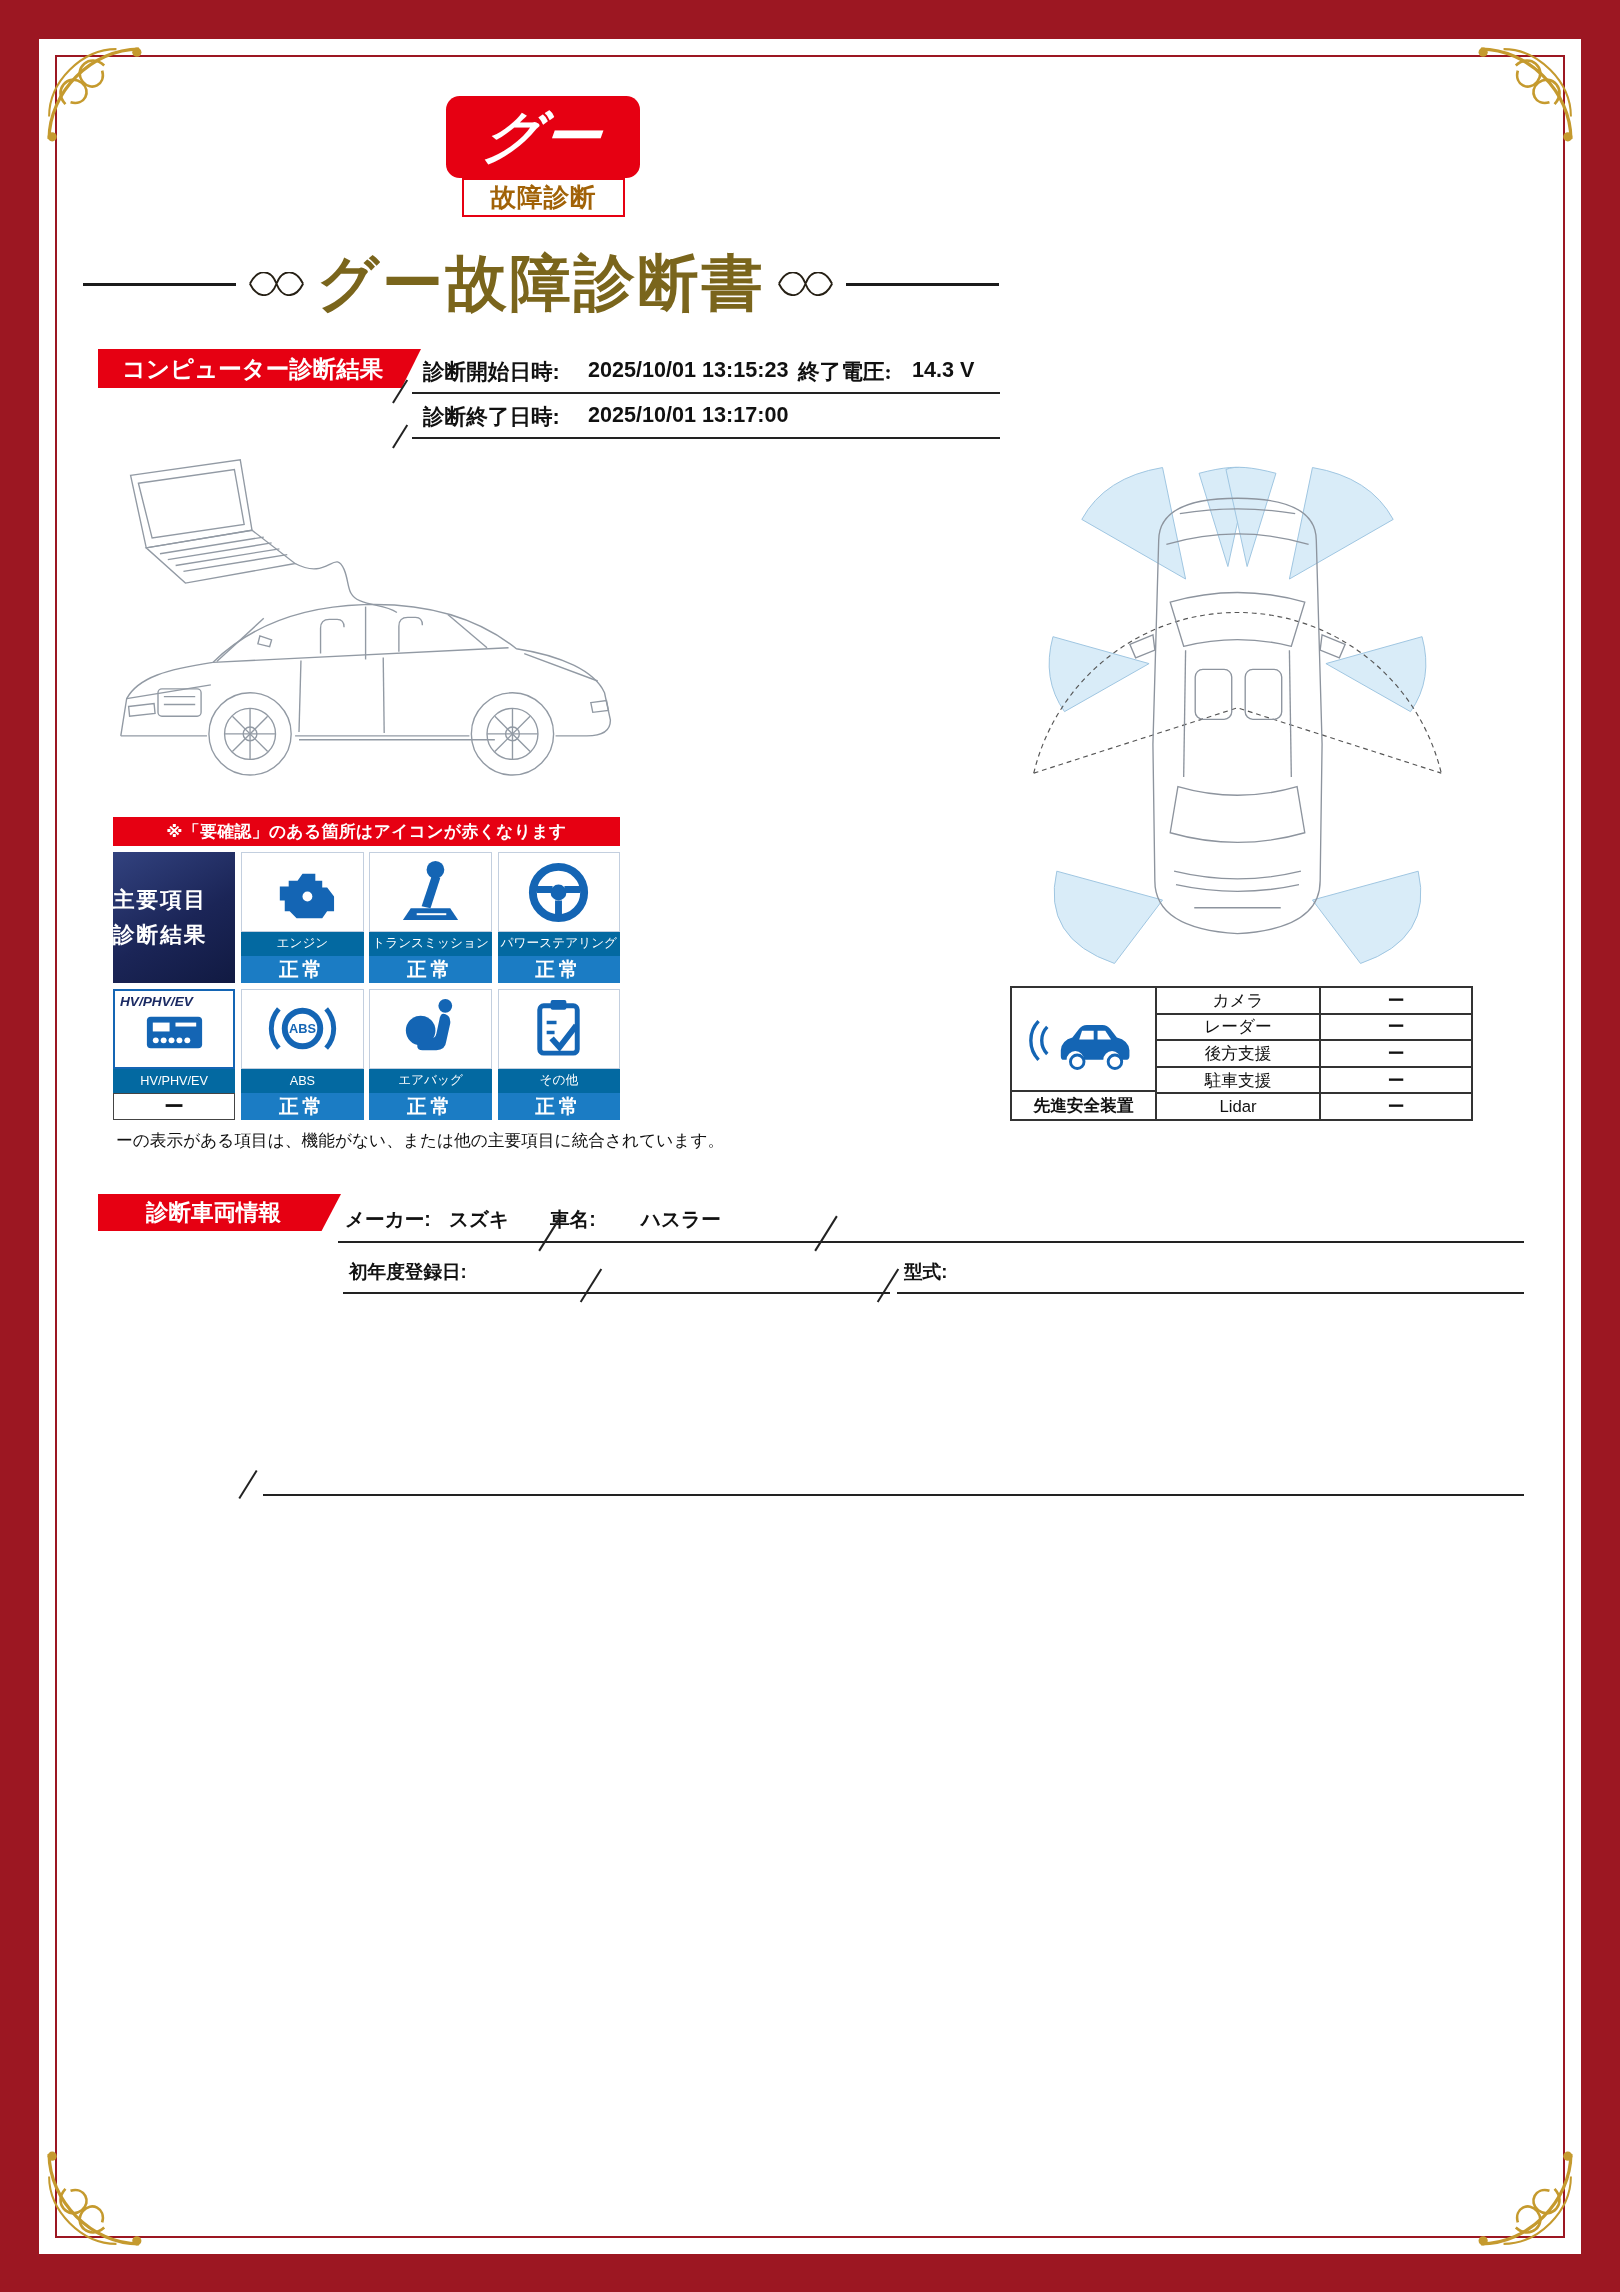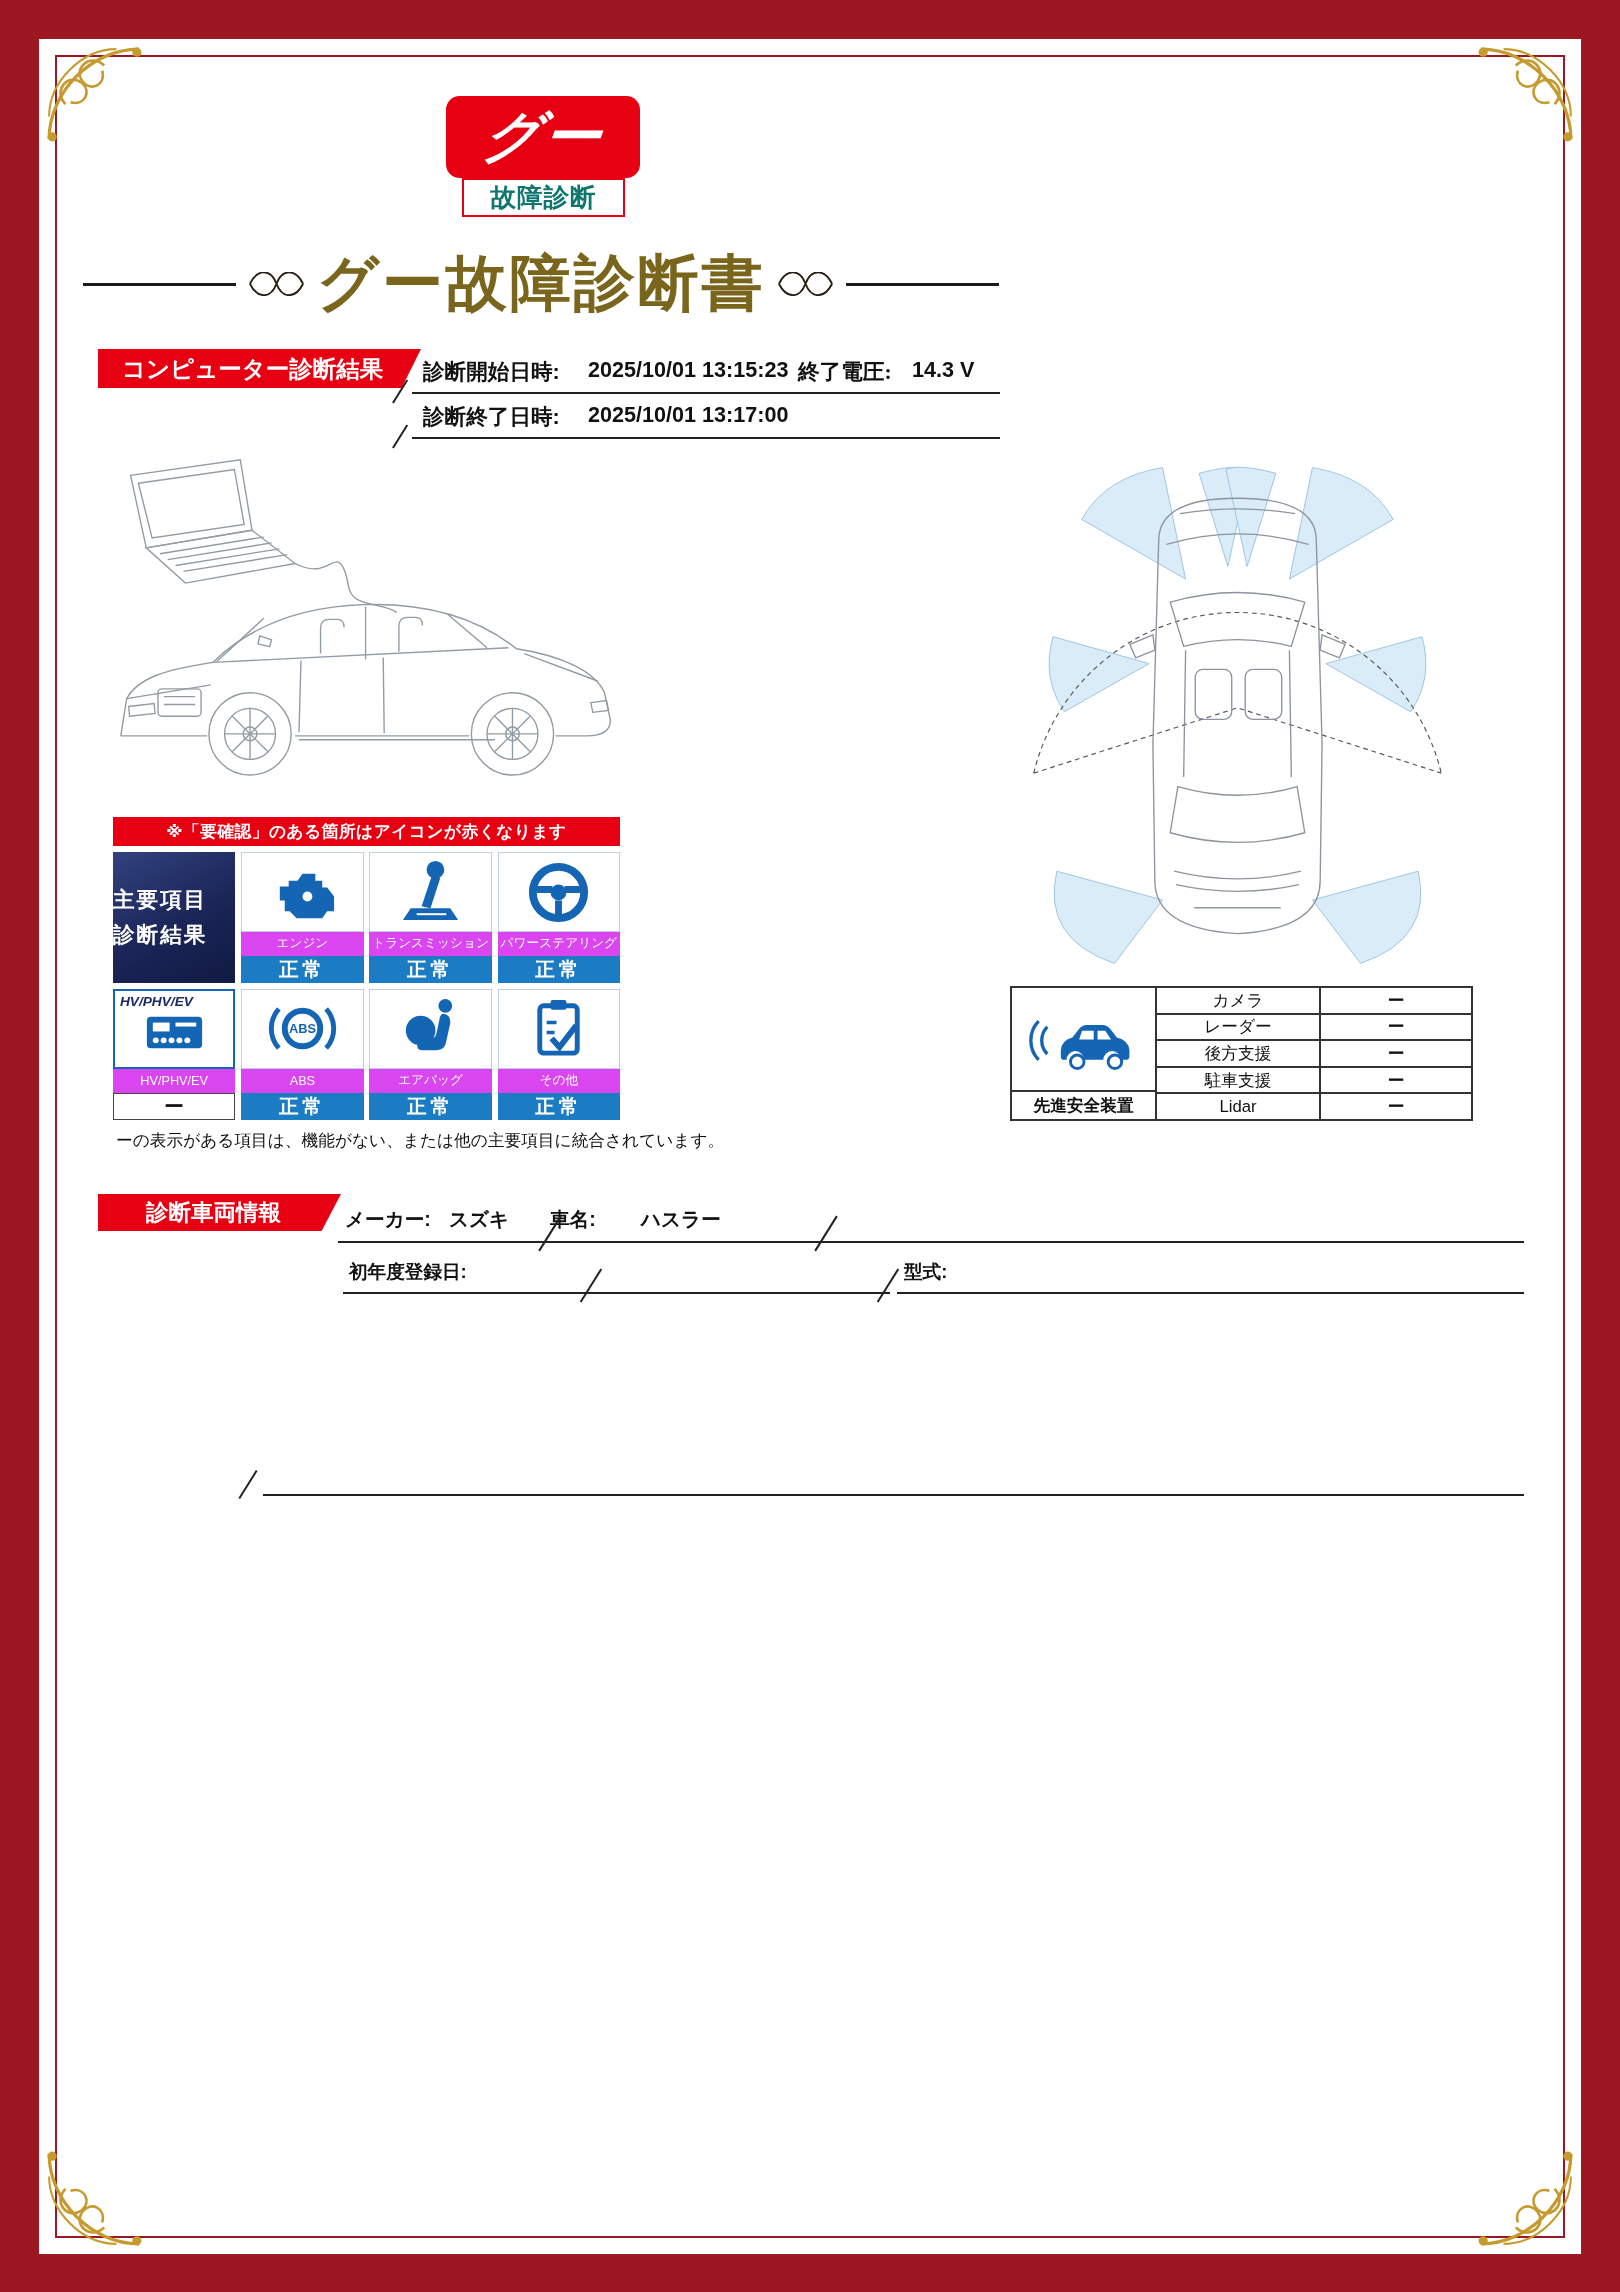--- a/index.html
+++ b/index.html
@@ -11,21 +11,21 @@
   .corner.tl{left:43px;top:43px;}
   .corner.tr{right:43px;top:43px;transform:scaleX(-1);}
   .corner.bl{left:43px;bottom:43px;transform:scaleY(-1);}
   .corner.br{right:43px;bottom:43px;transform:scale(-1,-1);}
   .abs{position:absolute;}
 
   
   .logo-red{position:absolute;left:446px;top:96px;width:194px;height:82px;background:#e60012;border-radius:13.7px;display:flex;align-items:center;justify-content:center;}
   .logo-red span{color:#fff;font-size:57px;font-weight:900;font-style:italic;transform:skewX(-6deg);letter-spacing:2px;}
   .logo-white{position:absolute;left:462px;top:178px;width:163px;height:39px;background:#fff;border:2.9px solid #e60012;display:flex;align-items:center;justify-content:center;}
-  .logo-white span{color:#0f766e;font-size:25.5px;font-weight:800;letter-spacing:1px;}
+  .logo-white span{color:#a16207;font-size:25.5px;font-weight:800;letter-spacing:1px;}
 
   
   .title-row{position:absolute;left:83px;top:243px;width:916px;display:flex;align-items:center;gap:11.8px;}
   .title-row .rule{flex:1;border-top:3.9px solid #1b1b1b;}
   .title-text{font-size:61px;font-weight:900;color:#7a651c;letter-spacing:2.9px;white-space:nowrap;}
 
   
   .banner{position:absolute;background:#e60012;color:#fff;font-weight:800;display:flex;align-items:center;}
   .banner.comp{left:98px;top:349px;width:323px;height:39px;font-size:23.5px;justify-content:center;clip-path:polygon(0 0,100% 0,94% 100%,0 100%);padding-right:13.7px;}
   .banner.vehicle{left:98px;top:1194px;width:243px;height:37px;font-size:22.5px;justify-content:center;clip-path:polygon(0 0,100% 0,92% 100%,0 100%);padding-right:11.8px;}
@@ -39,21 +39,21 @@
   
   .notice{position:absolute;left:113px;top:817px;width:507px;height:29px;background:#e60012;color:#fff;font-size:16.7px;font-weight:700;display:flex;align-items:center;justify-content:center;letter-spacing:0.5px;}
 
   
   .grid{position:absolute;left:113px;top:852px;width:507px;display:grid;grid-template-columns:repeat(4,1fr);grid-auto-rows:131px;gap:5.9px;}
   .cell{display:flex;flex-direction:column;}
   .header-cell{background:linear-gradient(150deg,#32427f 0%,#1b2557 55%,#111a42 100%);color:#fff;font-size:21.6px;font-weight:800;display:flex;flex-direction:column;align-items:flex-start;justify-content:center;line-height:1.6;letter-spacing:2px;}
   .icon-box{flex:1;background:#fff;border:1px solid #c3cfdf;display:flex;align-items:center;justify-content:center;position:relative;}
   .icon-box.hv{border:2px solid #1465b4;}
   .hv-badge{position:absolute;left:4.9px;top:2.9px;color:#1b2a63;font-size:13.7px;font-weight:800;font-style:italic;letter-spacing:0;}
-  .cell .label{height:23.5px;background:#d946ef;color:#fff;font-size:12.7px;display:flex;align-items:center;justify-content:center;white-space:nowrap;}
+  .cell .label{height:23.5px;background:#0369a1;color:#fff;font-size:12.7px;display:flex;align-items:center;justify-content:center;white-space:nowrap;}
   .cell .status{height:27.4px;background:#1b7cc4;color:#fff;font-size:19.6px;font-weight:800;display:flex;align-items:center;justify-content:center;letter-spacing:3.9px;}
   .cell .status.dash{background:#fff;color:#111;border:1px solid #444;letter-spacing:0;}
   .footnote{position:absolute;left:116px;top:1129px;font-size:16.7px;color:#111;white-space:nowrap;}
 
   
   .safety{position:absolute;left:1010px;top:986px;width:463px;height:135px;display:flex;}
   .safety-left{width:147px;border:2px solid #333;display:flex;flex-direction:column;background:#fff;}
   .safety-icon{flex:1;display:flex;align-items:center;justify-content:center;}
   .safety-label{height:29px;border-top:2px solid #333;display:flex;align-items:center;justify-content:center;font-size:16.7px;font-weight:800;color:#111;}
   table.safety-table{flex:1;border-collapse:collapse;height:135px;margin-left:-2px;}

